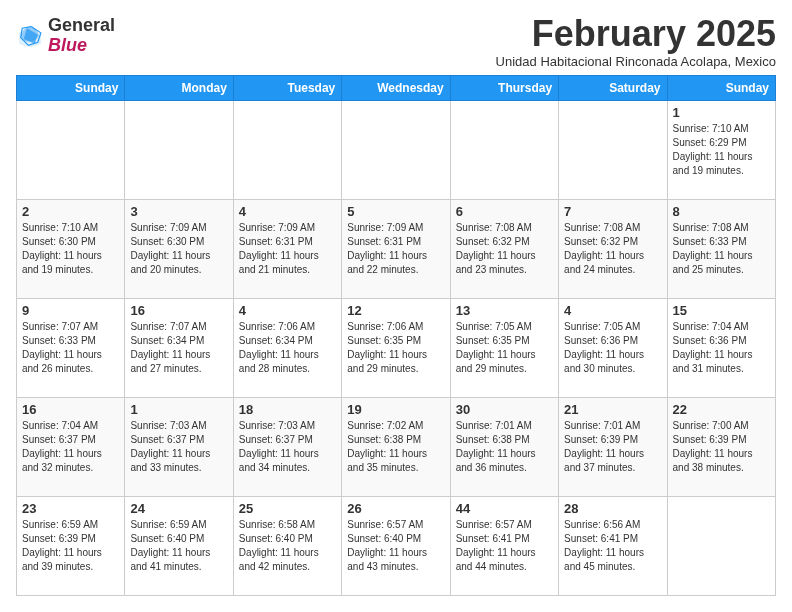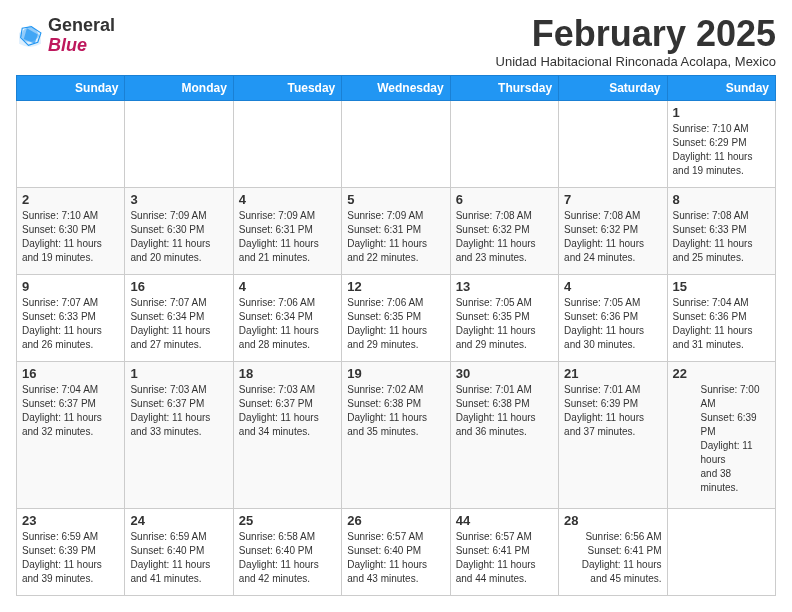--- a/index.html
+++ b/index.html
@@ -292,21 +292,21 @@
           </td>
           <td>
             <span class="day-number">21</span>
             <div class="day-info" style="white-space: pre-line;">Sunrise: 7:01 AM
 Sunset: 6:39 PM
 Daylight: 11 hours
 and 37 minutes.</div>
           </td>
           <td>
             <span class="day-number">22</span>
-            <div class="day-info" style="white-space: pre-line; margin-left: 28px;">Sunrise: 7:00 AM
+            <div class="day-info" style="white-space: pre-line;">Sunrise: 7:00 AM
 Sunset: 6:39 PM
 Daylight: 11 hours
 and 38 minutes.</div>
           </td>
         </tr>
         <tr>
           <td>
             <span class="day-number">23</span>
             <div class="day-info" style="white-space: pre-line;">Sunrise: 6:59 AM
 Sunset: 6:39 PM
@@ -336,21 +336,21 @@
           </td>
           <td>
             <span class="day-number">44</span>
             <div class="day-info" style="white-space: pre-line;">Sunrise: 6:57 AM
 Sunset: 6:41 PM
 Daylight: 11 hours
 and 44 minutes.</div>
           </td>
           <td>
             <span class="day-number">28</span>
-            <div class="day-info" style="white-space: pre-line; text-align: right;">Sunrise: 6:56 AM
+            <div class="day-info" style="white-space: pre-line;">Sunrise: 6:56 AM
 Sunset: 6:41 PM
 Daylight: 11 hours
 and 45 minutes.</div>
           </td>
           <td class="empty-cell"></td>
         </tr>
       </tbody>
   </table>
 </div>
 

